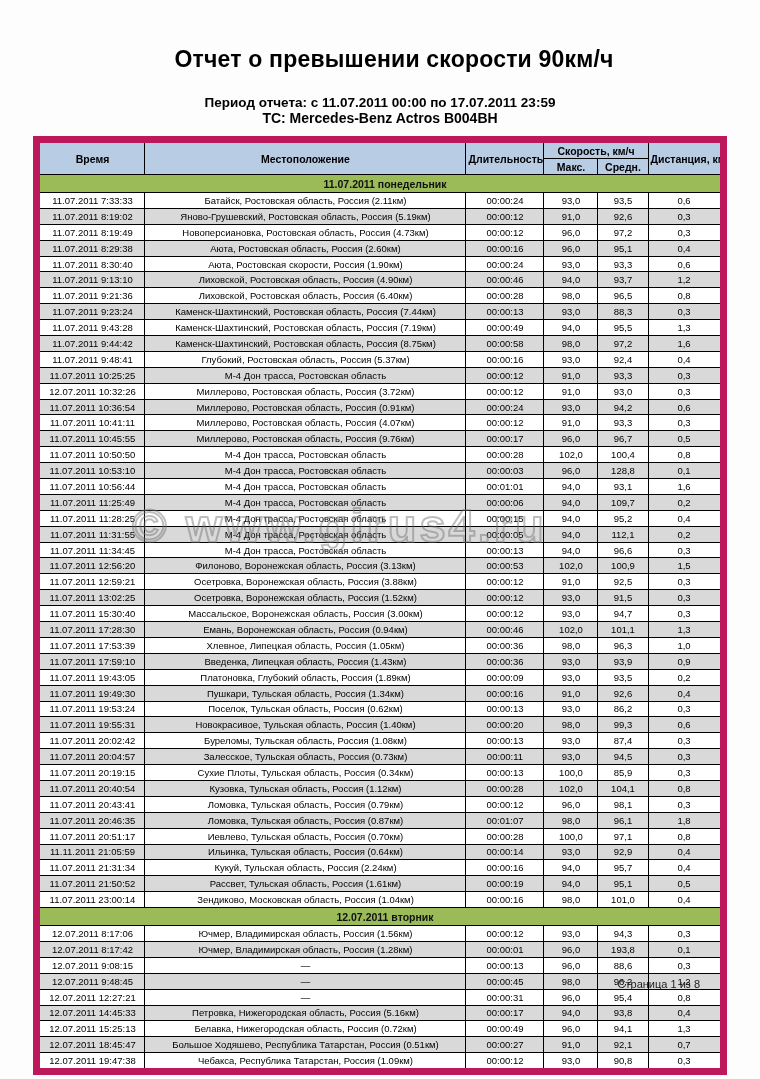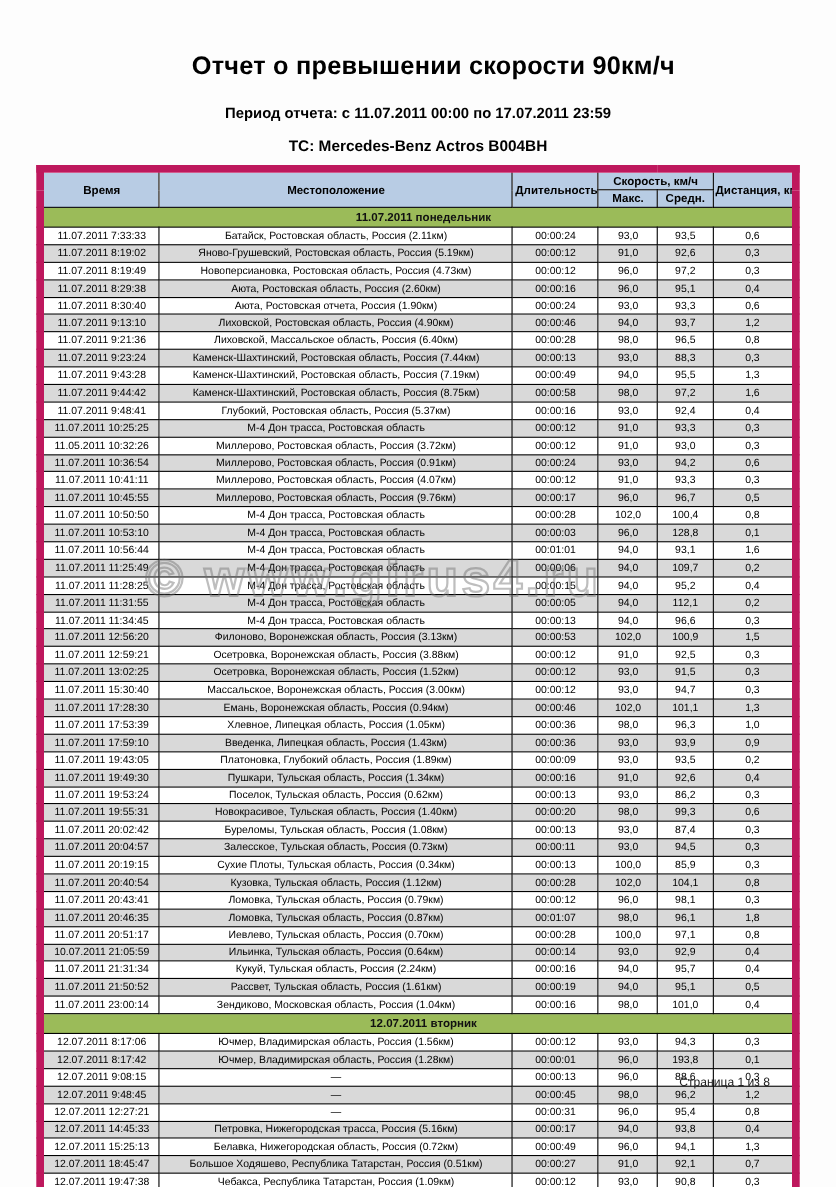--- a/index.html
+++ b/index.html
@@ -23,21 +23,21 @@
   .report-period {
     text-align:center;
     font-size:13.5px;
     font-weight:bold;
     margin-top:22px;
   }
   .report-vehicle {
     text-align:center;
     font-size:14px;
     font-weight:bold;
-    margin-top:14px;
+    margin-top:0;
   }
   table.report {
     border-collapse:collapse;
     table-layout:fixed;
     width:686px;
     margin:10px auto 0 auto;
     border:7px solid #be185d;
   }
   table.report th, table.report td {
     border:1px solid #000;
@@ -151,37 +151,37 @@
         <tr class="alt">
           <td>11.07.2011 8:29:38</td>
           <td>Аюта, Ростовская область, Россия (2.60км)</td>
           <td>00:00:16</td>
           <td>96,0</td>
           <td>95,1</td>
           <td>0,4</td>
         </tr>
         <tr>
           <td>11.07.2011 8:30:40</td>
-          <td>Аюта, Ростовская отчета, Россия (1.90км)</td>
+          <td>Аюта, Ростовская скорости, Россия (1.90км)</td>
           <td>00:00:24</td>
           <td>93,0</td>
           <td>93,3</td>
           <td>0,6</td>
         </tr>
         <tr class="alt">
           <td>11.07.2011 9:13:10</td>
           <td>Лиховской, Ростовская область, Россия (4.90км)</td>
           <td>00:00:46</td>
           <td>94,0</td>
           <td>93,7</td>
           <td>1,2</td>
         </tr>
         <tr>
           <td>11.07.2011 9:21:36</td>
-          <td>Лиховской, Массальское область, Россия (6.40км)</td>
+          <td>Лиховской, Ростовская область, Россия (6.40км)</td>
           <td>00:00:28</td>
           <td>98,0</td>
           <td>96,5</td>
           <td>0,8</td>
         </tr>
         <tr class="alt">
           <td>11.07.2011 9:23:24</td>
           <td>Каменск-Шахтинский, Ростовская область, Россия (7.44км)</td>
           <td>00:00:13</td>
           <td>93,0</td>
@@ -214,21 +214,21 @@
         </tr>
         <tr class="alt">
           <td>11.07.2011 10:25:25</td>
           <td>М-4 Дон трасса, Ростовская область</td>
           <td>00:00:12</td>
           <td>91,0</td>
           <td>93,3</td>
           <td>0,3</td>
         </tr>
         <tr>
-          <td>11.05.2011 10:32:26</td>
+          <td>12.07.2011 10:32:26</td>
           <td>Миллерово, Ростовская область, Россия (3.72км)</td>
           <td>00:00:12</td>
           <td>91,0</td>
           <td>93,0</td>
           <td>0,3</td>
         </tr>
         <tr class="alt">
           <td>11.07.2011 10:36:54</td>
           <td>Миллерово, Ростовская область, Россия (0.91км)</td>
           <td>00:00:24</td>
@@ -446,21 +446,21 @@
         </tr>
         <tr>
           <td>11.07.2011 20:51:17</td>
           <td>Иевлево, Тульская область, Россия (0.70км)</td>
           <td>00:00:28</td>
           <td>100,0</td>
           <td>97,1</td>
           <td>0,8</td>
         </tr>
         <tr class="alt">
-          <td>10.07.2011 21:05:59</td>
+          <td>11.11.2011 21:05:59</td>
           <td>Ильинка, Тульская область, Россия (0.64км)</td>
           <td>00:00:14</td>
           <td>93,0</td>
           <td>92,9</td>
           <td>0,4</td>
         </tr>
         <tr>
           <td>11.07.2011 21:31:34</td>
           <td>Кукуй, Тульская область, Россия (2.24км)</td>
           <td>00:00:16</td>
@@ -522,21 +522,21 @@
         <tr>
           <td>12.07.2011 12:27:21</td>
           <td>—</td>
           <td>00:00:31</td>
           <td>96,0</td>
           <td>95,4</td>
           <td>0,8</td>
         </tr>
         <tr class="alt">
           <td>12.07.2011 14:45:33</td>
-          <td>Петровка, Нижегородская трасса, Россия (5.16км)</td>
+          <td>Петровка, Нижегородская область, Россия (5.16км)</td>
           <td>00:00:17</td>
           <td>94,0</td>
           <td>93,8</td>
           <td>0,4</td>
         </tr>
         <tr>
           <td>12.07.2011 15:25:13</td>
           <td>Белавка, Нижегородская область, Россия (0.72км)</td>
           <td>00:00:49</td>
           <td>96,0</td>

